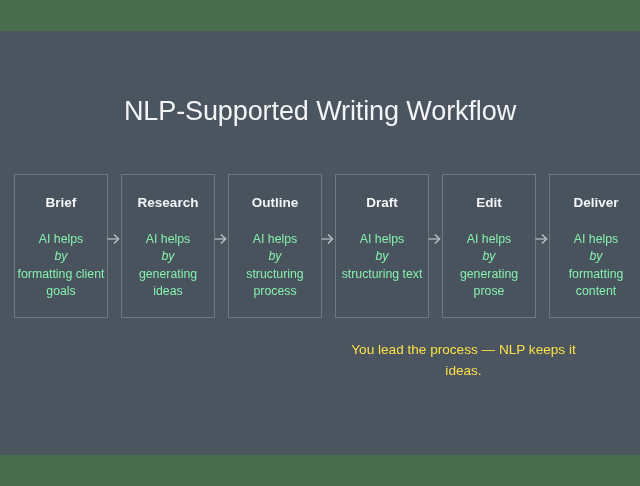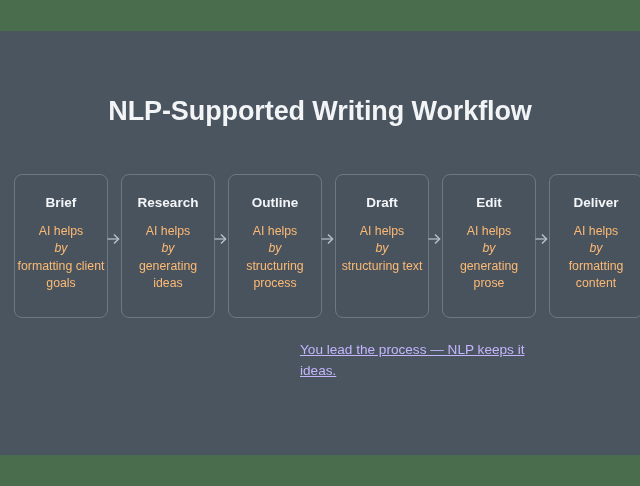--- a/index.html
+++ b/index.html
@@ -25,21 +25,21 @@
   .band-top { top: 0; height: 31px; }
   .band-bottom { top: 455px; height: 31px; }
 
   #title {
     position: absolute;
     left: 0;
     top: 96px;
     width: 640px;
     text-align: center;
     font-size: 27px;
-    font-weight: bold;
+    font-weight: normal;
     color: #f2f4f6;
     letter-spacing: -0.1px;
     line-height: 1.15;
   }
 
   #flow {
     position: absolute;
     left: 14px;
     top: 174px;
     width: 613px;
@@ -48,40 +48,40 @@
     flex-direction: row;
     align-items: stretch;
   }
   .card {
     position: relative;
     flex: 0 0 94px;
     width: 94px;
     height: 144px;
     box-sizing: border-box;
     border: 1px solid #6d7883;
-    border-radius: 8px;
+    border-radius: 0;
     background: #49535e;
     display: flex;
     flex-direction: column;
     align-items: center;
     padding-top: 21px;
   }
   .card-title {
     font-size: 13.5px;
     font-weight: bold;
     color: #f3f5f7;
     text-align: center;
     line-height: 1.1;
   }
   .card-body {
-    margin-top: 12px;
+    margin-top: 20px;
     width: 88px;
     text-align: center;
     font-size: 12.3px;
-    color: #fdba74;
+    color: #86efac;
     line-height: 1.42;
   }
   .card-body .by {
     font-style: italic;
   }
 
   .arrow {
     flex: 0 0 13px;
     width: 13px;
     position: relative;
@@ -90,25 +90,24 @@
     position: absolute;
     left: -1px;
     top: 58px;
   }
 
   #footer {
     position: absolute;
     left: 300px;
     top: 340px;
     width: 327px;
-    text-align: left;
+    text-align: center;
     font-size: 13.6px;
-    color: #c4b5fd;
+    color: #fde047;
     line-height: 1.52;
-    text-decoration: underline;
   }
 </style>
 </head>
 <body>
 
 <div id="slide">
 
   <div class="band band-top"></div>
 
   <div id="title">NLP-Supported Writing Workflow</div>

